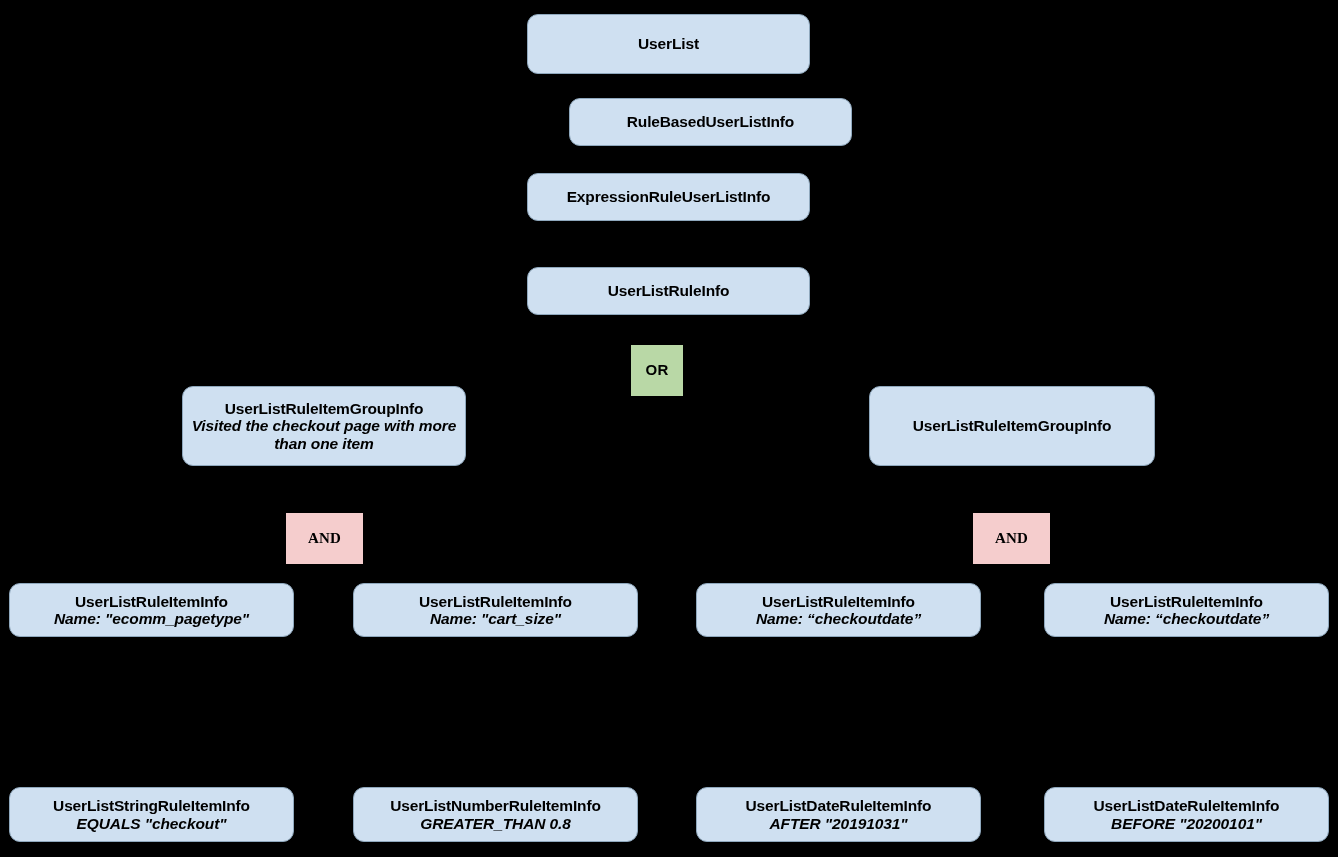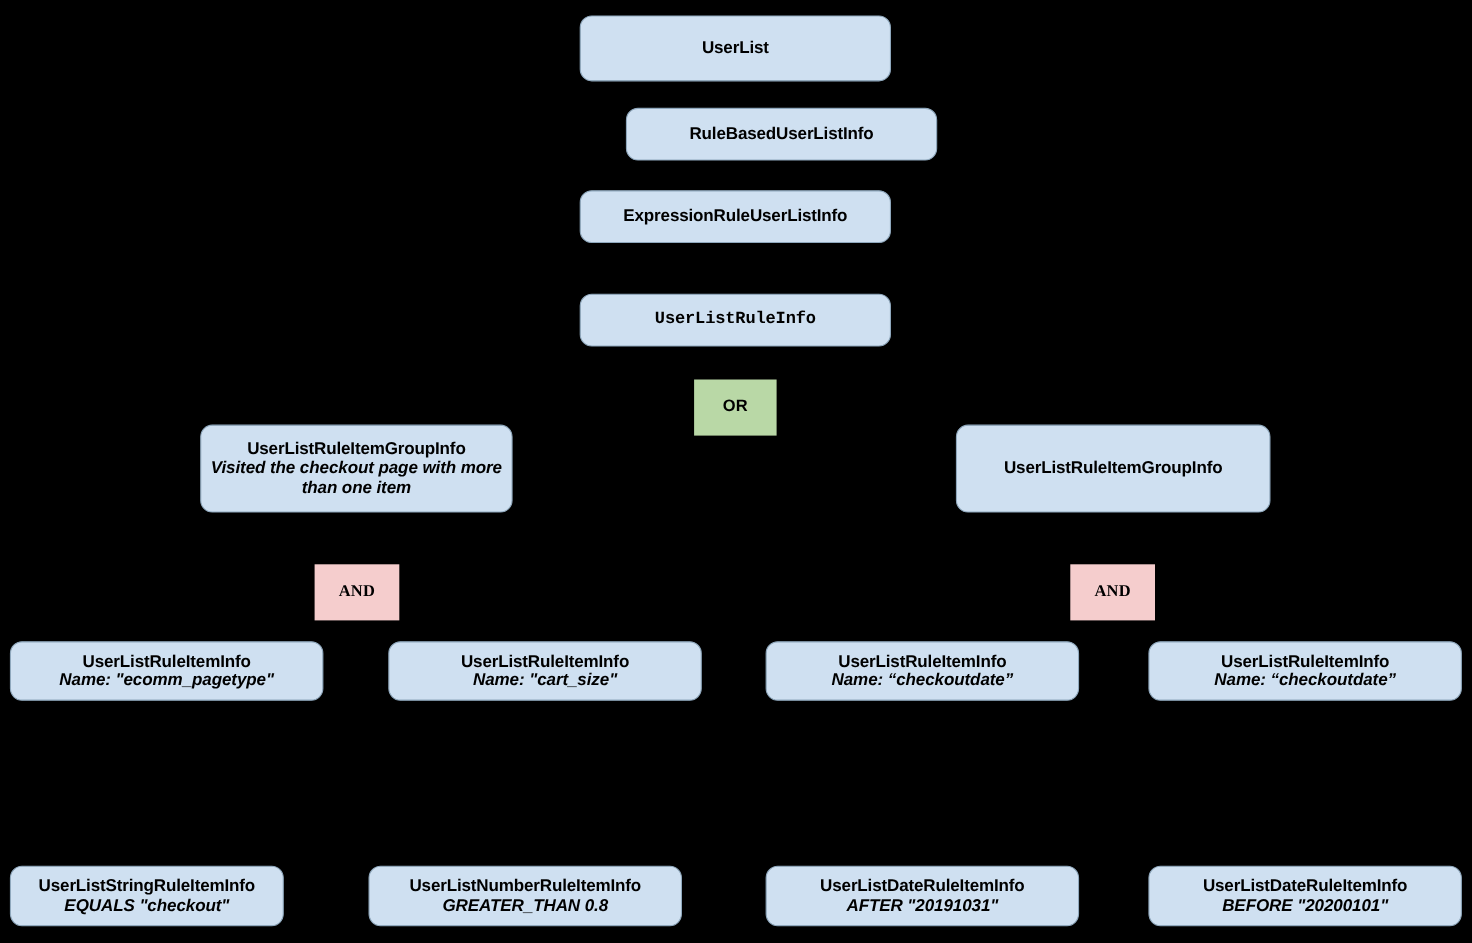--- a/index.html
+++ b/index.html
@@ -111,24 +111,24 @@
   <div id="nodes-layer">
       <div class="node class-box" style="left: 527px; top: 14px; width: 283px; height: 60px;">
         <div class="node-title">UserList</div>
       </div>
       <div class="node class-box" style="left: 527px; top: 98px; width: 283px; height: 48px; margin-left: 42px;">
         <div class="node-title">RuleBasedUserListInfo</div>
       </div>
       <div class="node class-box" style="left: 527px; top: 173px; width: 283px; height: 48px;">
         <div class="node-title">ExpressionRuleUserListInfo</div>
       </div>
-      <div class="node class-box" style="left: 527px; top: 267px; width: 283px; height: 48px; font-family: Liberation Mono, monospace;">
+      <div class="node class-box" style="left: 527px; top: 267px; width: 283px; height: 48px;">
         <div class="node-title">UserListRuleInfo</div>
       </div>
-      <div class="node op-box" style="left: 631px; top: 345px; width: 75px; height: 51px;">
+      <div class="node op-box" style="left: 631px; top: 345px; width: 52px; height: 51px;">
         <div class="op-label">OR</div>
       </div>
       <div class="node class-box" style="left: 182px; top: 386px; width: 284px; height: 80px;">
         <div class="node-title">UserListRuleItemGroupInfo</div>
         <div class="node-sub">Visited the checkout page with more than one item</div>
       </div>
       <div class="node class-box" style="left: 869px; top: 386px; width: 286px; height: 80px;">
         <div class="node-title">UserListRuleItemGroupInfo</div>
       </div>
       <div class="node op-box and" style="left: 286px; top: 513px; width: 77px; height: 51px;">
@@ -146,25 +146,25 @@
         <div class="node-sub">Name: "cart_size"</div>
       </div>
       <div class="node class-box" style="left: 696px; top: 583px; width: 285px; height: 54px;">
         <div class="node-title">UserListRuleItemInfo</div>
         <div class="node-sub">Name: “checkoutdate”</div>
       </div>
       <div class="node class-box" style="left: 1044px; top: 583px; width: 285px; height: 54px;">
         <div class="node-title">UserListRuleItemInfo</div>
         <div class="node-sub">Name: “checkoutdate”</div>
       </div>
-      <div class="node class-box" style="left: 9px; top: 787px; width: 249px; height: 55px;">
+      <div class="node class-box" style="left: 9px; top: 787px; width: 285px; height: 55px;">
         <div class="node-title">UserListStringRuleItemInfo</div>
         <div class="node-sub">EQUALS "checkout"</div>
       </div>
-      <div class="node class-box" style="left: 335px; top: 787px; width: 285px; height: 55px;">
+      <div class="node class-box" style="left: 353px; top: 787px; width: 285px; height: 55px;">
         <div class="node-title">UserListNumberRuleItemInfo</div>
         <div class="node-sub">GREATER_THAN 0.8</div>
       </div>
       <div class="node class-box" style="left: 696px; top: 787px; width: 285px; height: 55px;">
         <div class="node-title">UserListDateRuleItemInfo</div>
         <div class="node-sub">AFTER "20191031"</div>
       </div>
       <div class="node class-box" style="left: 1044px; top: 787px; width: 285px; height: 55px;">
         <div class="node-title">UserListDateRuleItemInfo</div>
         <div class="node-sub">BEFORE "20200101"</div>

